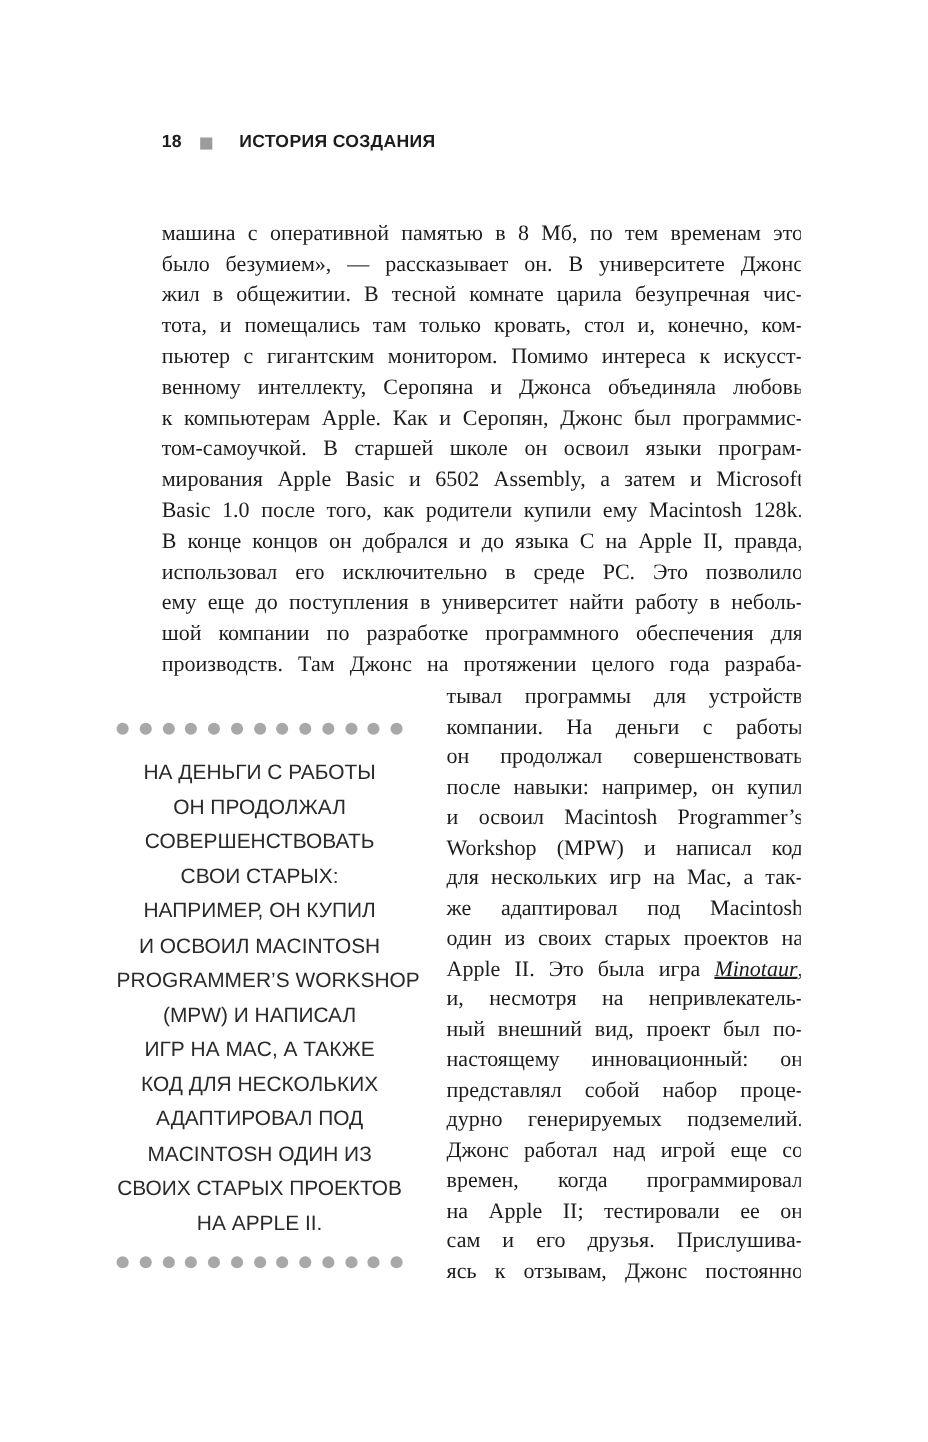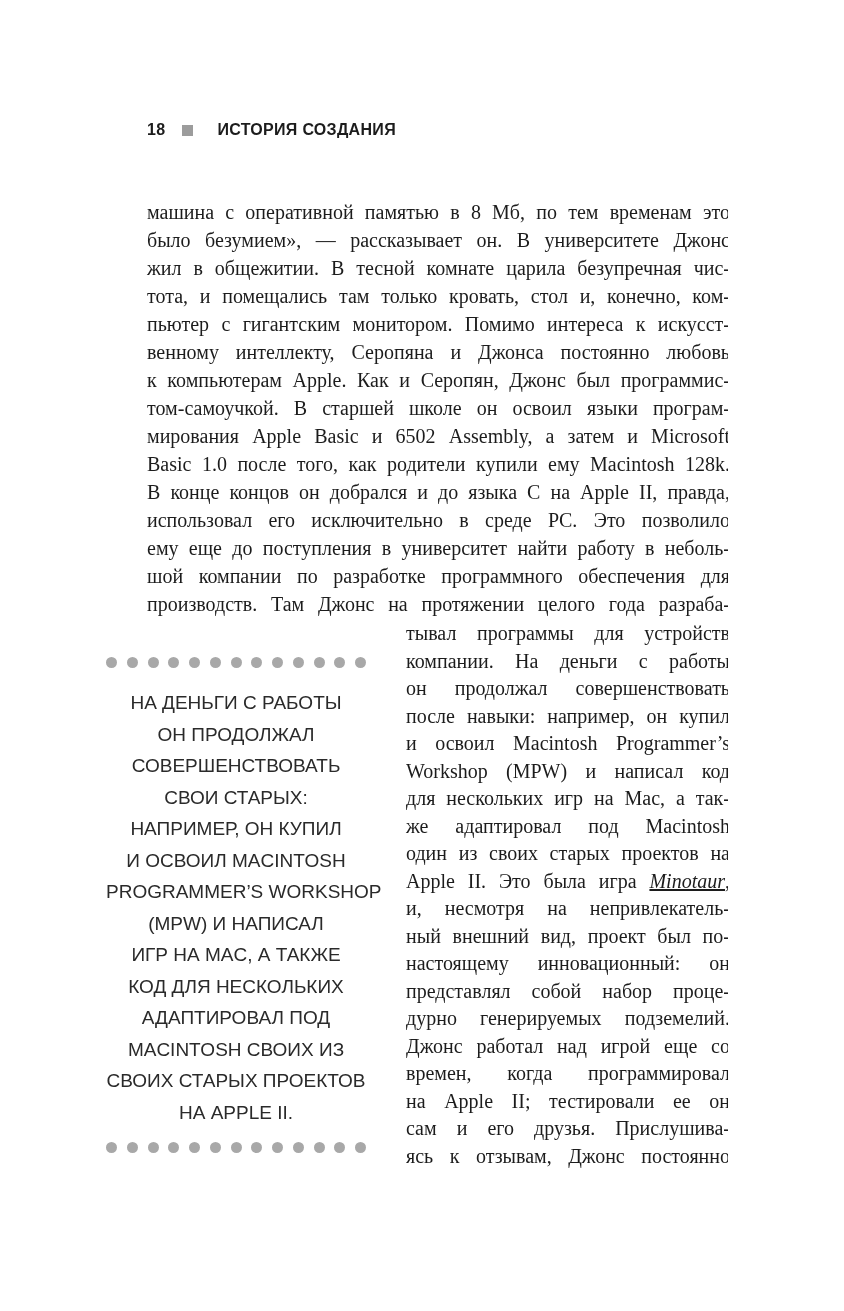--- a/index.html
+++ b/index.html
@@ -94,21 +94,21 @@
     <span class="sq"></span>
     <span>ИСТОРИЯ СОЗДАНИЯ</span>
   </header>
 
   <div class="fullpara">
       <div class="line">машина с оперативной памятью в 8 Мб, по тем временам это</div>
       <div class="line">было безумием», — рассказывает он. В университете Джонс</div>
       <div class="line">жил в общежитии. В тесной комнате царила безупречная чис-</div>
       <div class="line">тота, и помещались там только кровать, стол и, конечно, ком-</div>
       <div class="line">пьютер с гигантским монитором. Помимо интереса к искусст-</div>
-      <div class="line">венному интеллекту, Серопяна и Джонса постоянно любовь</div>
+      <div class="line">венному интеллекту, Серопяна и Джонса объединяла любовь</div>
       <div class="line">к компьютерам Apple. Как и Серопян, Джонс был программис-</div>
       <div class="line">том-самоучкой. В старшей школе он освоил языки програм-</div>
       <div class="line">мирования Apple Basic и 6502 Assembly, а затем и Microsoft</div>
       <div class="line">Basic 1.0 после того, как родители купили ему Macintosh 128k.</div>
       <div class="line">В конце концов он добрался и до языка C на Apple II, правда,</div>
       <div class="line">использовал его исключительно в среде PC. Это позволило</div>
       <div class="line">ему еще до поступления в университет найти работу в неболь-</div>
       <div class="line">шой компании по разработке программного обеспечения для</div>
       <div class="line">производств. Там Джонс на протяжении целого года разраба-</div>
     </div>
@@ -134,21 +134,21 @@
         <div class="line">ОН ПРОДОЛЖАЛ</div>
         <div class="line">СОВЕРШЕНСТВОВАТЬ</div>
         <div class="line">СВОИ СТАРЫХ:</div>
         <div class="line">НАПРИМЕР, ОН КУПИЛ</div>
         <div class="line">И ОСВОИЛ MACINTOSH</div>
         <div class="line">PROGRAMMER’S WORKSHOP</div>
         <div class="line">(MPW) И НАПИСАЛ</div>
         <div class="line">ИГР НА MAC, А ТАКЖЕ</div>
         <div class="line">КОД ДЛЯ НЕСКОЛЬКИХ</div>
         <div class="line">АДАПТИРОВАЛ ПОД</div>
-        <div class="line">MACINTOSH СВОИХ ИЗ</div>
+        <div class="line">MACINTOSH ОДИН ИЗ</div>
         <div class="line">СВОИХ СТАРЫХ ПРОЕКТОВ</div>
         <div class="line">НА APPLE II.</div>
       </div>
     <div class="dots bottom">
         <span class="dot"></span>
         <span class="dot"></span>
         <span class="dot"></span>
         <span class="dot"></span>
         <span class="dot"></span>
         <span class="dot"></span>

